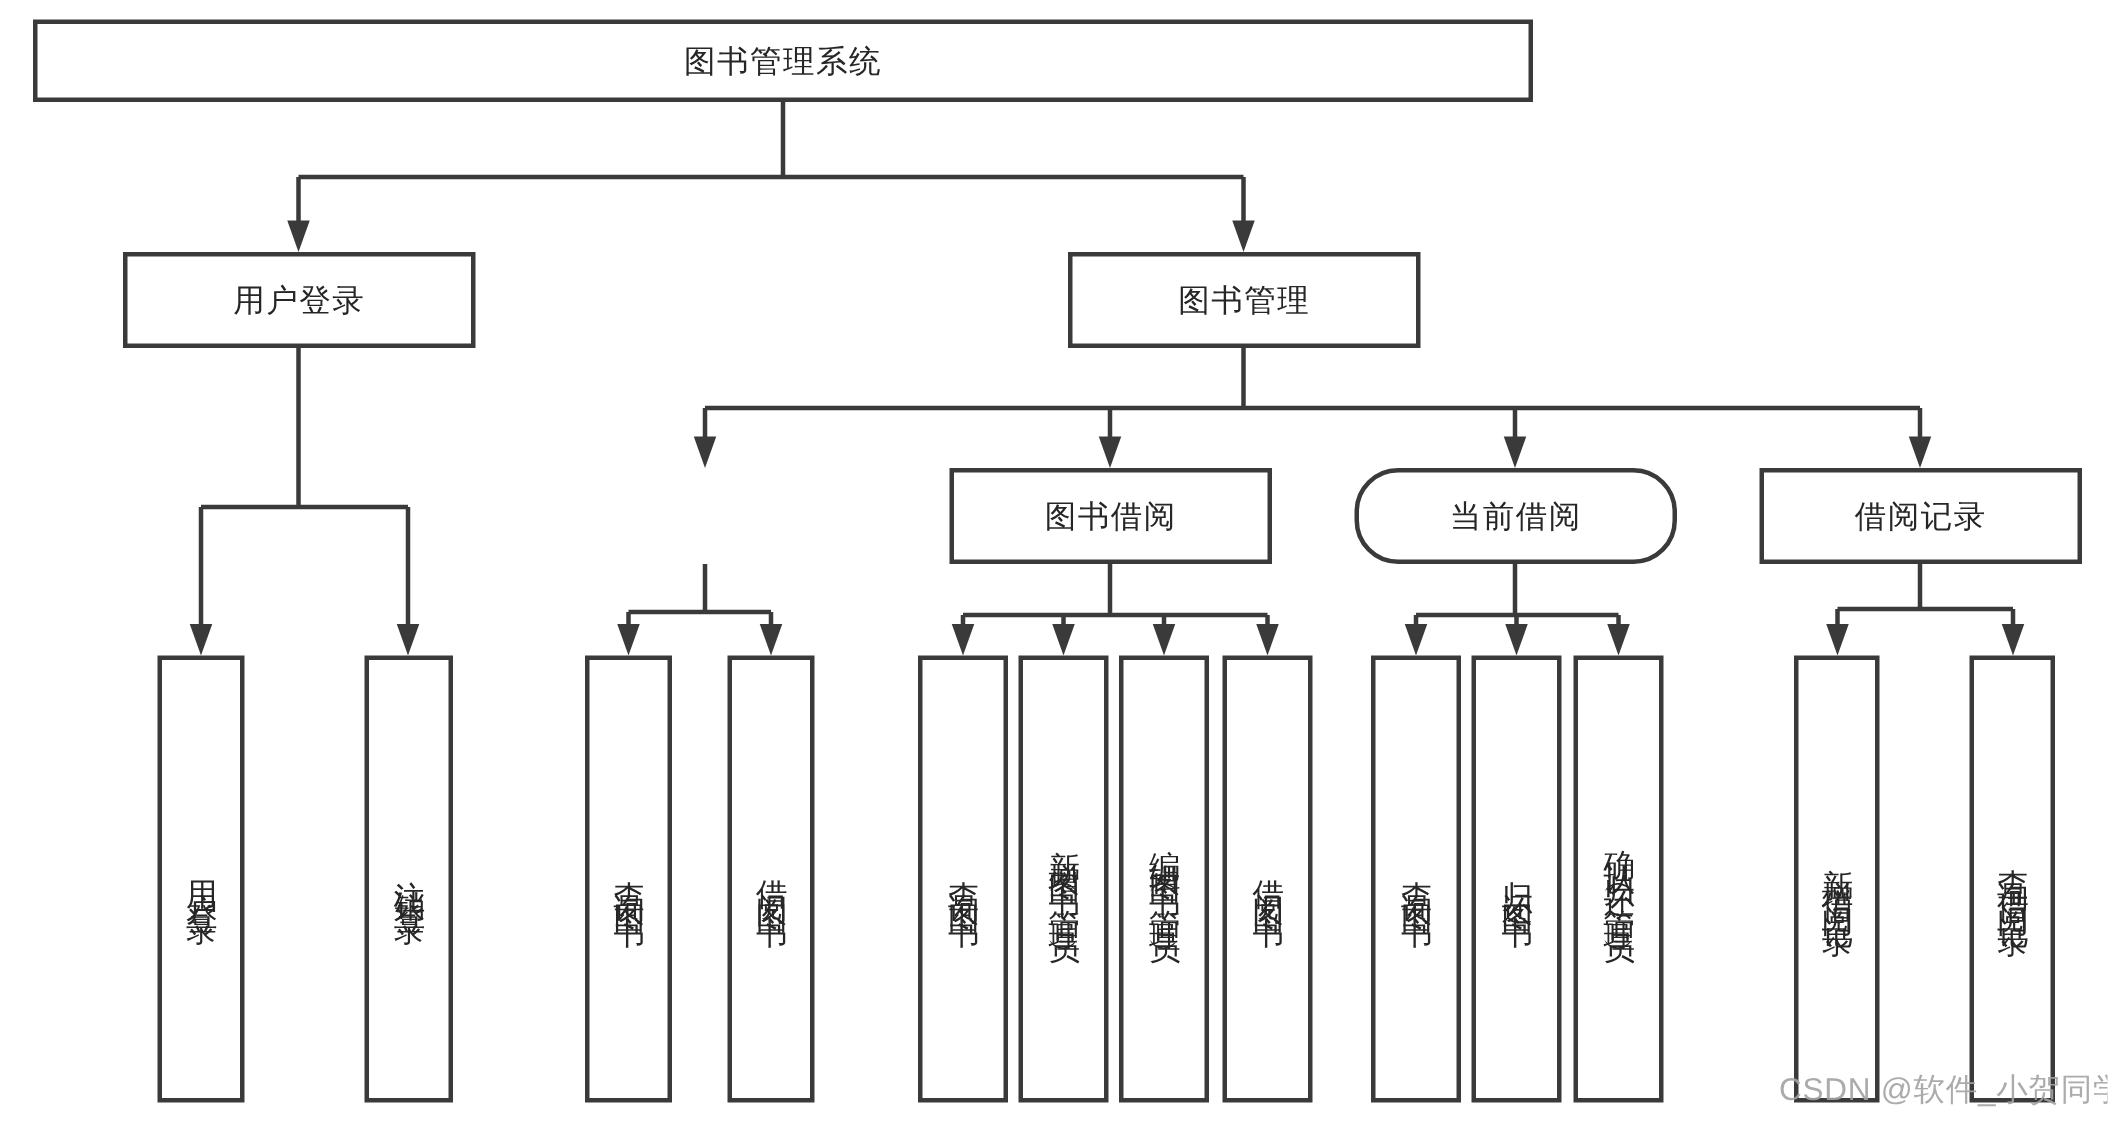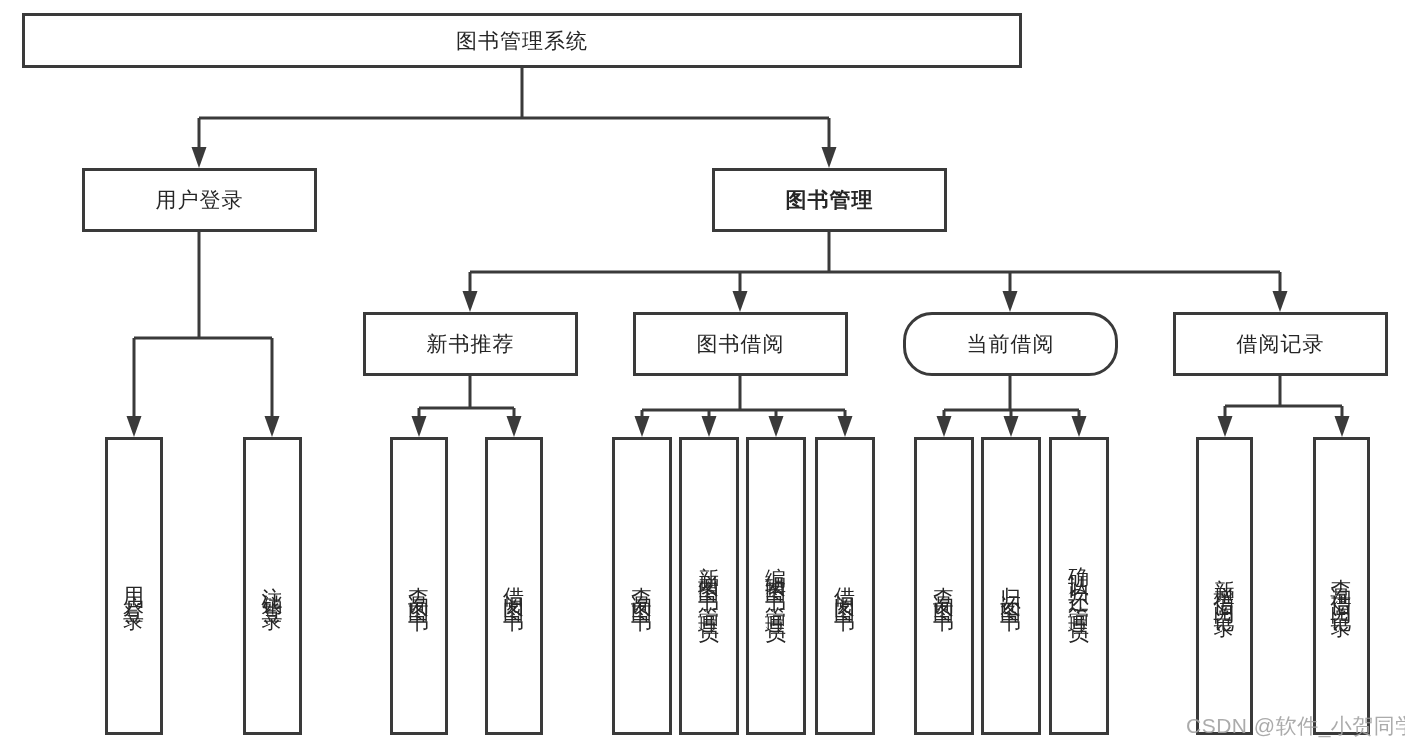--- a/index.html
+++ b/index.html
@@ -51,23 +51,22 @@
       <polygon points="1003.5,416 1018.5,416 1011,437"></polygon>
       <polygon points="1071.5,416 1086.5,416 1079,437"></polygon>
       <polygon points="1217.5,416 1232.5,416 1225,437"></polygon>
       <polygon points="1334.5,416 1349.5,416 1342,437"></polygon>
     </g>
   </svg>
 
   <div class="node" style="left:22px; top:13px; width:1000px; height:55px;">图书管理系统</div>
 
   <div class="node" style="left:82px; top:168px; width:235px; height:64px;">用户登录</div>
-  <div class="node" style="left:712px; top:168px; width:235px; height:64px;font-weight:bold;">图书管理</div>
+  <div class="node" style="left:712px; top:168px; width:235px; height:64px;">图书管理</div>
 
-  <div class="node" style="left:363px; top:312px; width:215px; height:64px;">新书推荐</div>
   <div class="node" style="left:633px; top:312px; width:215px; height:64px;text-align:right;">图书借阅</div>
   <div class="node" style="left:903px; top:312px; width:215px; height:64px;border-radius:29px;">当前借阅</div>
   <div class="node" style="left:1173px; top:312px; width:215px; height:64px;">借阅记录</div>
 
   <div class="node leaf" style="left:105px; top:437px; width:58px; height:298px;">用户登录</div>
   <div class="node leaf" style="left:243px; top:437px; width:59px; height:298px;">注销登录</div>
 
   <div class="node leaf" style="left:390px; top:437px; width:58px; height:298px;">查询图书</div>
   <div class="node leaf" style="left:485px; top:437px; width:58px; height:298px;">借阅图书</div>
 

